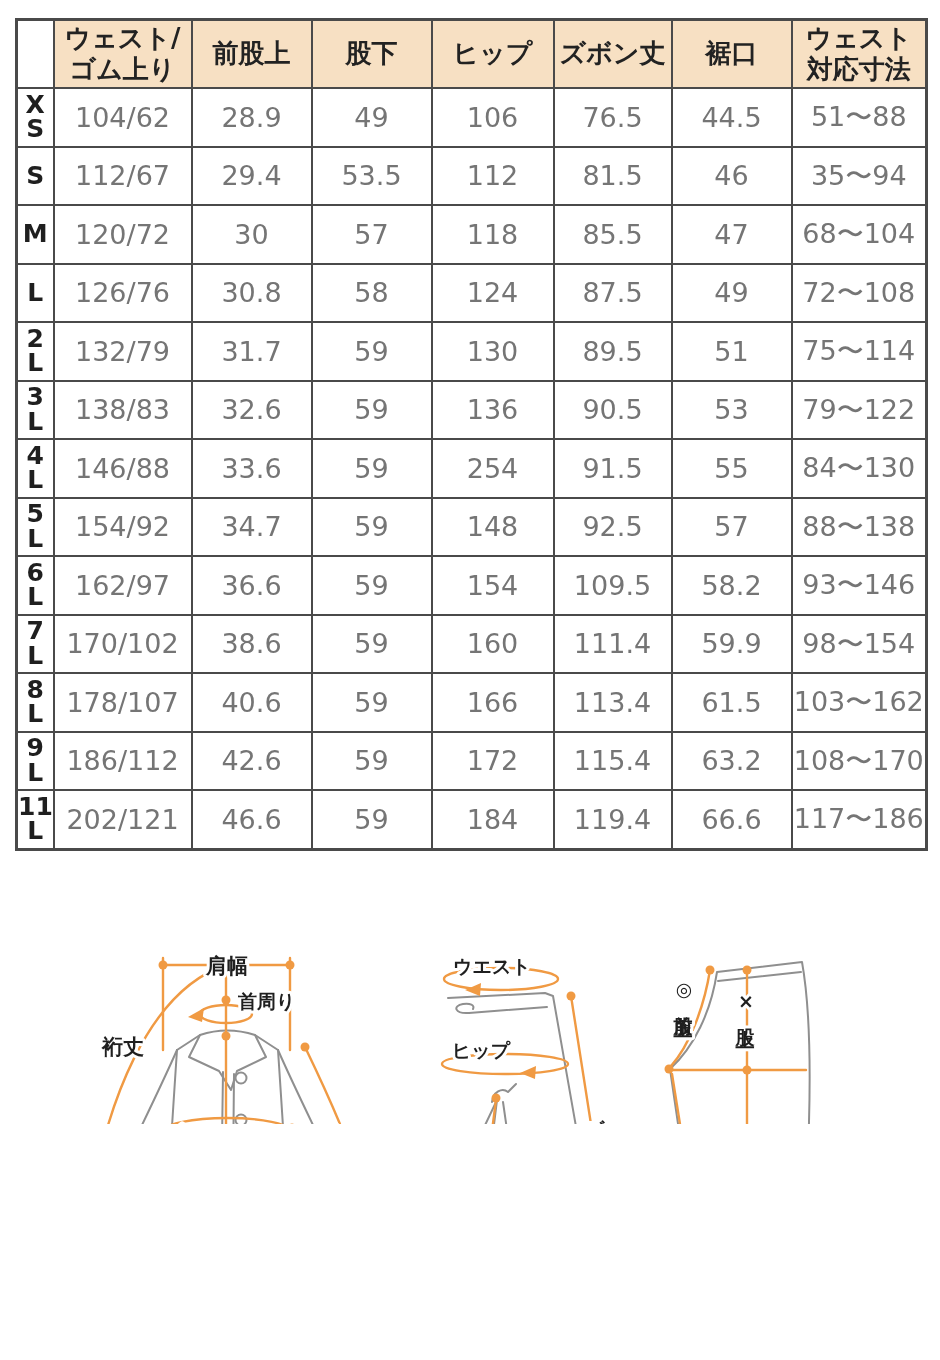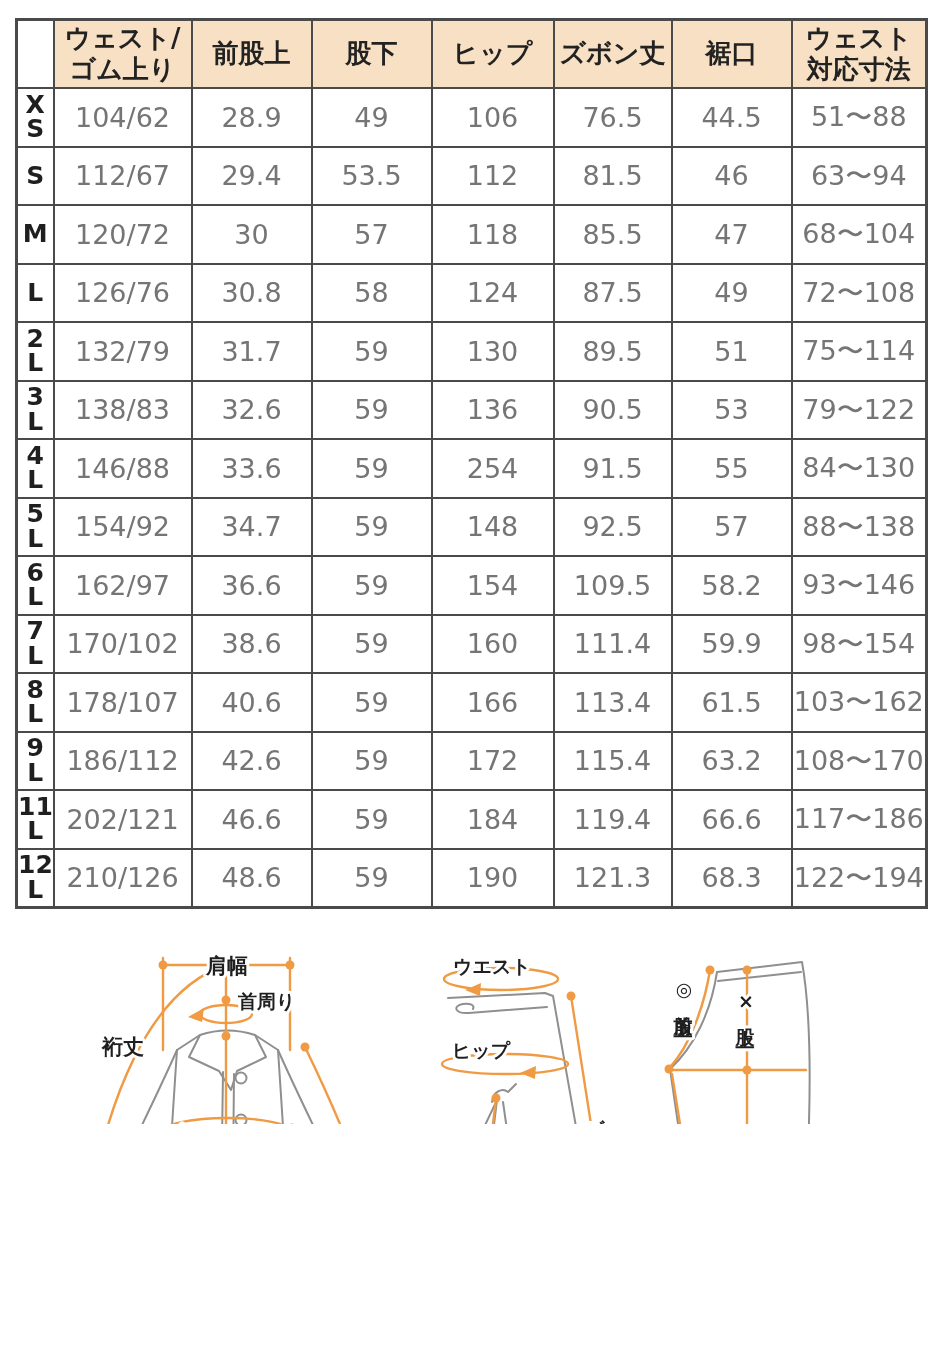--- a/index.html
+++ b/index.html
@@ -90,21 +90,21 @@
           <td class="value-cell">51〜88</td>
         </tr>
         <tr>
           <td class="size-cell">S</td>
           <td class="value-cell">112/67</td>
           <td class="value-cell">29.4</td>
           <td class="value-cell">53.5</td>
           <td class="value-cell">112</td>
           <td class="value-cell">81.5</td>
           <td class="value-cell">46</td>
-          <td class="value-cell">63〜94</td>
+          <td class="value-cell">35〜94</td>
         </tr>
         <tr>
           <td class="size-cell">M</td>
           <td class="value-cell">120/72</td>
           <td class="value-cell">30</td>
           <td class="value-cell">57</td>
           <td class="value-cell">118</td>
           <td class="value-cell">85.5</td>
           <td class="value-cell">47</td>
           <td class="value-cell">68〜104</td>
@@ -210,31 +210,20 @@
         <tr>
           <td class="size-cell">11
 L</td>
           <td class="value-cell">202/121</td>
           <td class="value-cell">46.6</td>
           <td class="value-cell">59</td>
           <td class="value-cell">184</td>
           <td class="value-cell">119.4</td>
           <td class="value-cell">66.6</td>
           <td class="value-cell">117〜186</td>
-        </tr>
-        <tr>
-          <td class="size-cell">12
-L</td>
-          <td class="value-cell">210/126</td>
-          <td class="value-cell">48.6</td>
-          <td class="value-cell">59</td>
-          <td class="value-cell">190</td>
-          <td class="value-cell">121.3</td>
-          <td class="value-cell">68.3</td>
-          <td class="value-cell">122〜194</td>
         </tr>
       </tbody>
   </table>
 
   <svg id="jacket-diagram" class="diagram" width="340" height="372" viewBox="0 0 340 372">
 
     <path class="g" d="M122,100 C100,150 65,220 40,272 C37,280 40,287 48,289 L82,299 C89,300 93,295 95,287 L122,195"></path>
     <path class="g" d="M223,100 C245,150 280,220 305,272 C308,280 305,287 297,289 L263,299 C256,300 252,295 250,287 L223,195"></path>
     <path class="g dash" d="M50,268 L90,280 M295,268 L255,280"></path>
     <path class="g" d="M122,100 C118,160 112,250 108,330 Q172,345 237,330 C233,250 227,160 223,100"></path>

